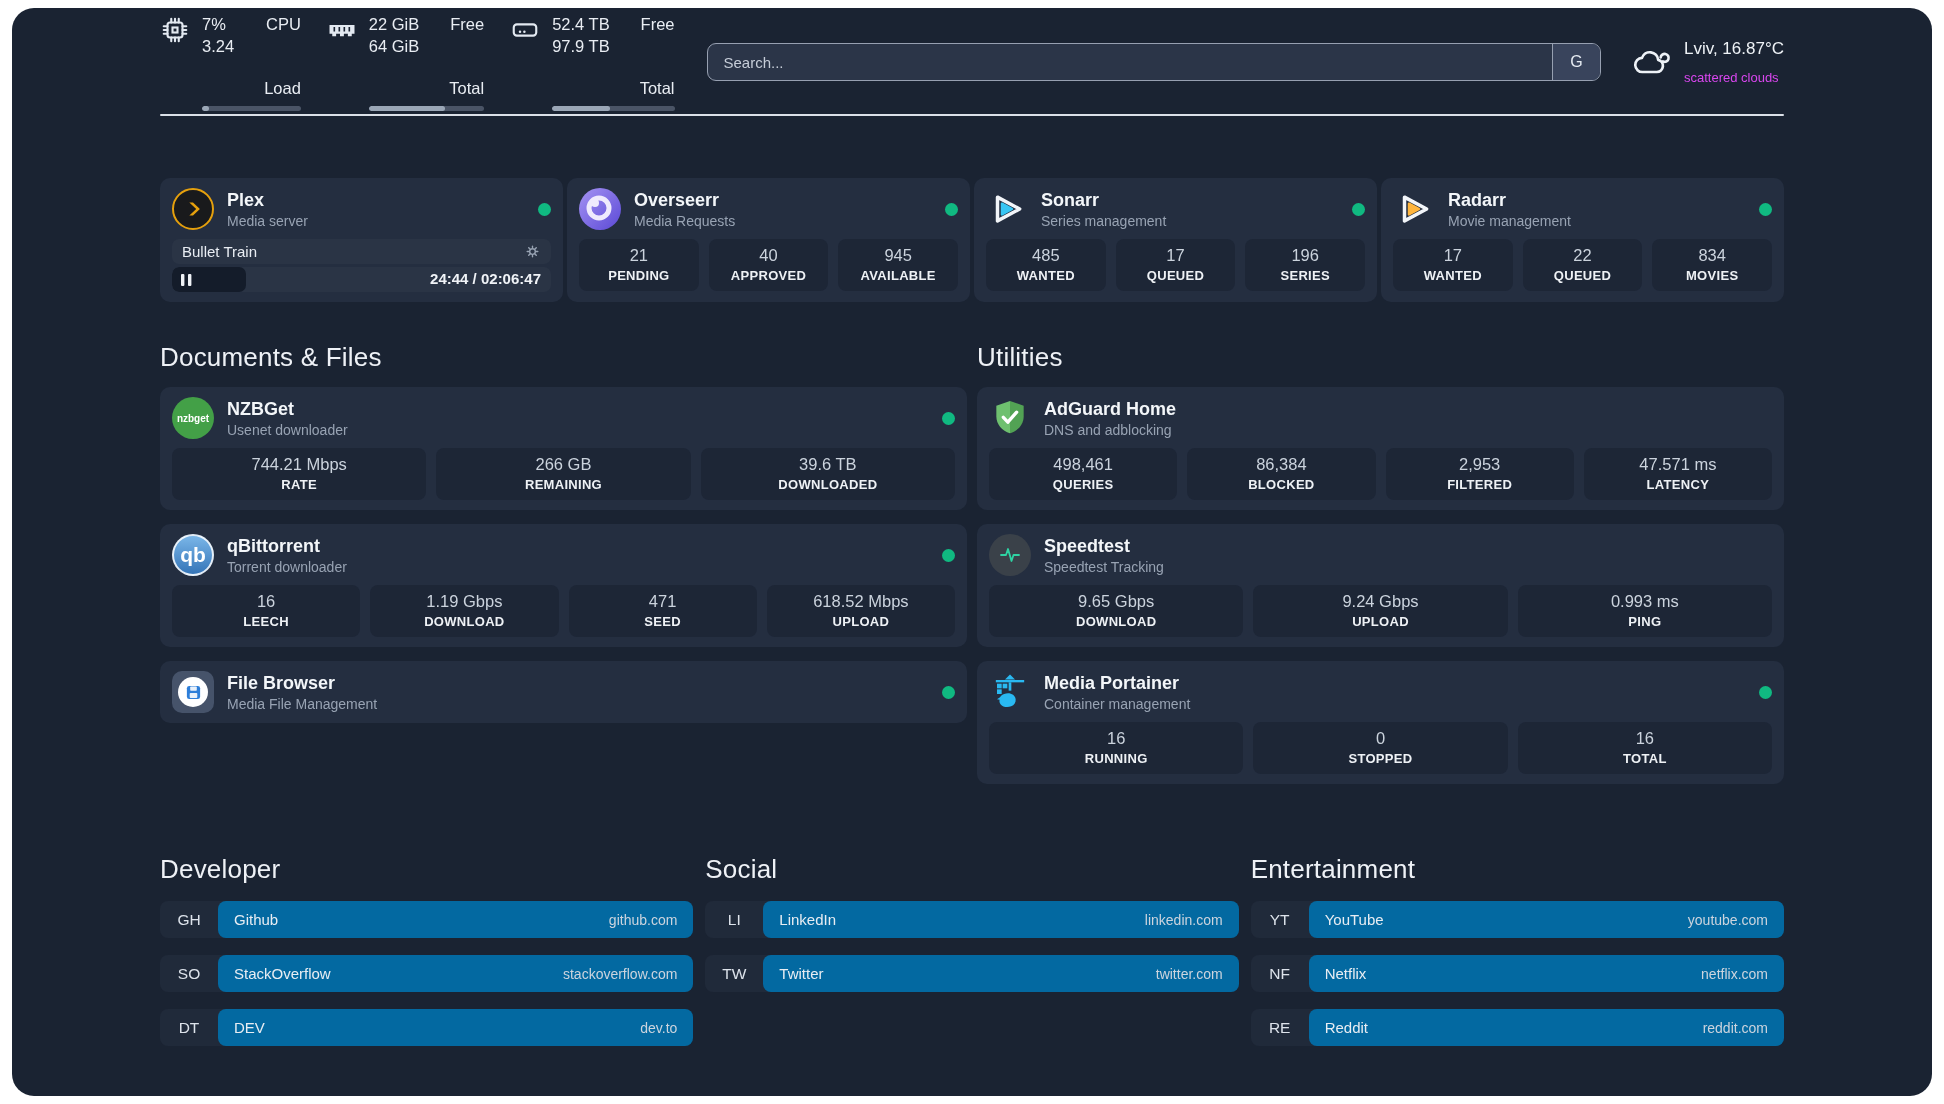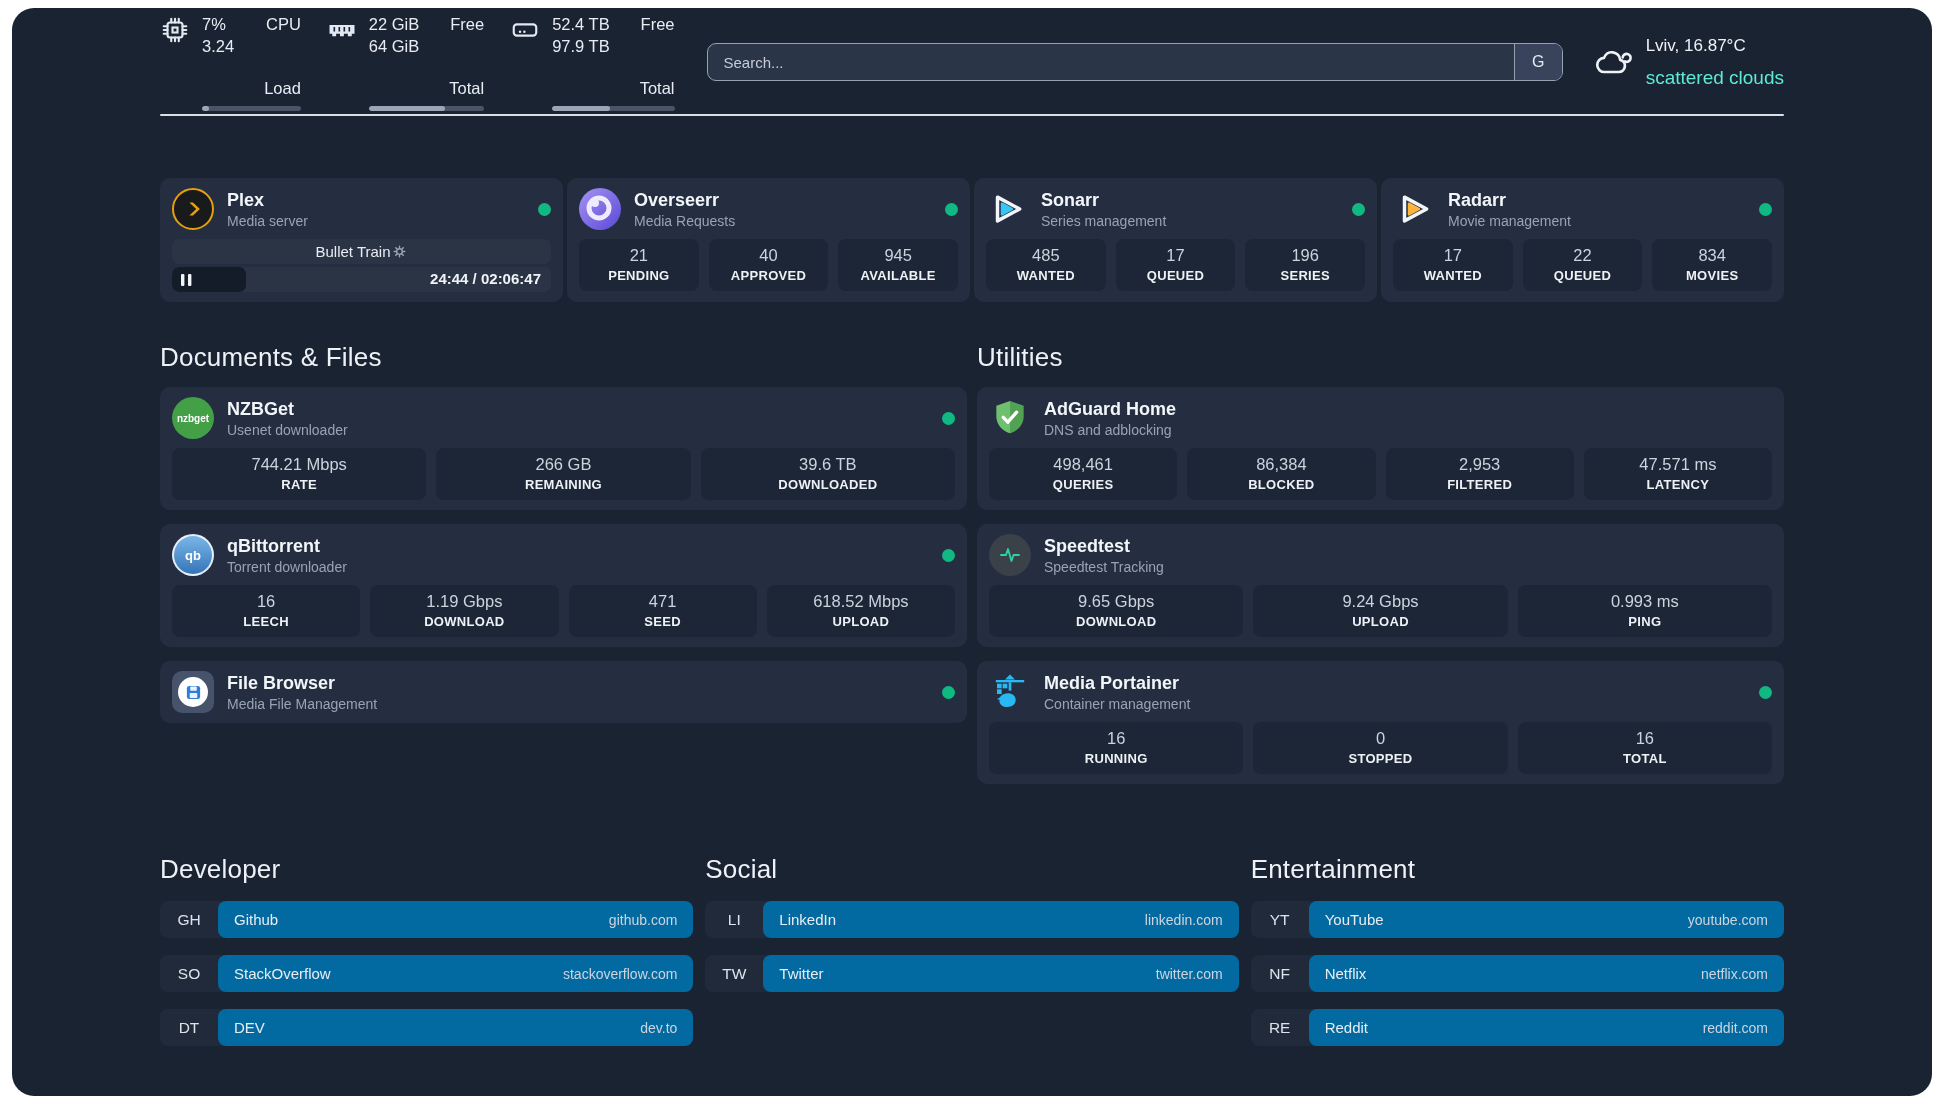--- a/index.html
+++ b/index.html
@@ -17,21 +17,21 @@
   .bar-fill { height:100%; border-radius:3px; background:#9aa6b6; }
 
   .search { flex:1; display:flex; align-items:stretch; height:38px; margin:0 30px 0 6px; background:#2b3548; border:1.5px solid #97a0b1; border-radius:9px; overflow:hidden; }
   .search input { flex:1; background:transparent; border:none; outline:none; color:#e8edf3; font-size:15px; padding:0 16px; font-family:inherit; }
   .search input::placeholder { color:#c6cdd8; }
   .g-btn { width:48px; background:#39445c; border-left:1.5px solid #97a0b1; color:#e6ebf2; font-size:16px; display:flex; align-items:center; justify-content:center; cursor:pointer; }
 
   .weather { display:flex; align-items:center; gap:13px; }
   .weather-icon { width:40px; height:40px; }
   .weather-l1 { font-size:17px; color:#eef2f6; font-weight:500; }
-  .weather-l2 { font-size:19px; color:#5eead4; margin-top:11px; }
+  .weather-l2 { font-size:13px; color:#d946ef; margin-top:11px; }
 
   .divider { height:2px; background:#dbe0e8; border-radius:1px; margin-top:26px; }
 
   
   .sec-title { font-size:26px; font-weight:500; color:#eef1f6; letter-spacing:.2px; }
   #media-sec { margin-top:62px; }
   .media-grid { display:grid; grid-template-columns:repeat(4,1fr); gap:4px; margin-top:14px; }
 
   .card { background:#242e40; border-radius:10px; padding:10px 12px; }
   .card-head { display:flex; align-items:center; gap:13px; }
@@ -40,21 +40,21 @@
   .t-name { font-size:18px; font-weight:600; color:#f3f6f9; }
   .t-desc { font-size:14px; color:#98a3b3; margin-top:2px; }
   .dot { width:13px; height:13px; border-radius:50%; background:#10b981; margin-left:auto; flex:0 0 auto; }
 
   .tiles { display:flex; gap:10px; margin-top:9px; }
   .tile { flex:1; background:#1d2636; border-radius:8px; text-align:center; padding:7px 4px 8px; }
   .tile-v { font-size:16.5px; color:#cbd3dd; }
   .tile-l { font-size:13px; font-weight:700; color:#eef1f5; letter-spacing:.3px; margin-top:3px; }
 
   
-  .np-title-row { display:flex; align-items:center; justify-content:center; background:#2a3445; border-radius:7px; height:25px; padding:0 10px; margin-top:9px; }
+  .np-title-row { display:flex; align-items:center; justify-content:space-between; background:#2a3445; border-radius:7px; height:25px; padding:0 10px; margin-top:9px; }
   .np-title { font-size:15px; font-weight:500; color:#e9edf3; }
   .np-progress { position:relative; background:#2a3445; border-radius:7px; height:25px; margin-top:3px; overflow:hidden; }
   .np-fill { position:absolute; left:0; top:0; bottom:0; background:#141c2a; border-radius:7px; }
   .np-pause { position:absolute; left:9px; top:7px; }
   .np-time { position:absolute; right:10px; top:3px; font-size:15px; font-weight:600; color:#f0f3f7; }
 
   
   .two-col { display:grid; grid-template-columns:1fr 1fr; gap:10px; margin-top:40px; }
   .col-stack { display:flex; flex-direction:column; gap:14px; margin-top:14px; }
 
@@ -66,21 +66,21 @@
   .bm-pill { flex:1; background:#0369a1; border-radius:8px; display:flex; align-items:center; justify-content:space-between; padding:4px 16px; }
   .bm-name { font-size:15px; color:#e8edf3; }
   .bm-url { font-size:14px; color:#ccd4de; }
 
   
   .icon-plex { background:#191a1c; border:2.5px solid #e5a00d; }
   .icon-overseerr { background:linear-gradient(135deg,#a593f3,#5b49d6); }
   .icon-nzbget { background:#43a047; }
   .icon-nzbget span { color:#fff; font-size:10px; font-weight:700; }
   .icon-qb { background:linear-gradient(180deg,#7ab6e8,#3575b8); border:2px solid rgba(255,255,255,.85); }
-  .icon-qb span { color:#fff; font-size:13px; font-weight:700; }
+  .icon-qb span { color:#fff; font-size:21px; font-weight:700; }
   .icon-fb { border-radius:10px; background:#46536a; }
   .icon-fb .fb-circle { width:30px; height:30px; border-radius:50%; background:#ffffff; display:flex; align-items:center; justify-content:center; }
   .icon-speed { background:#3a4149; }
   .icon-plain { border-radius:0; }
 </style>
 </head>
 <body>
 
 <div class="app">
 

